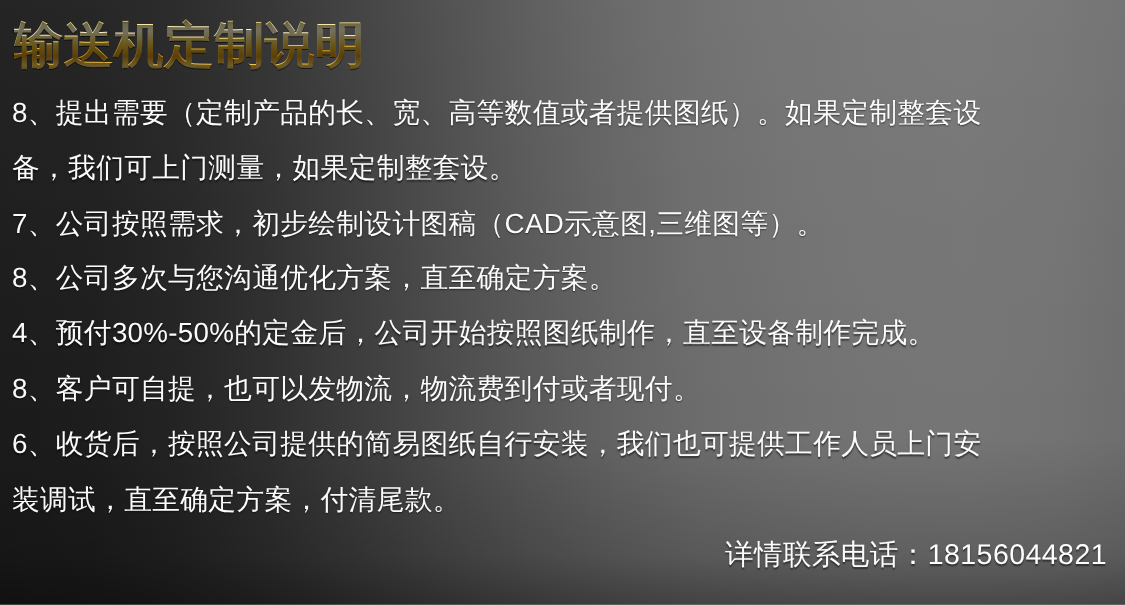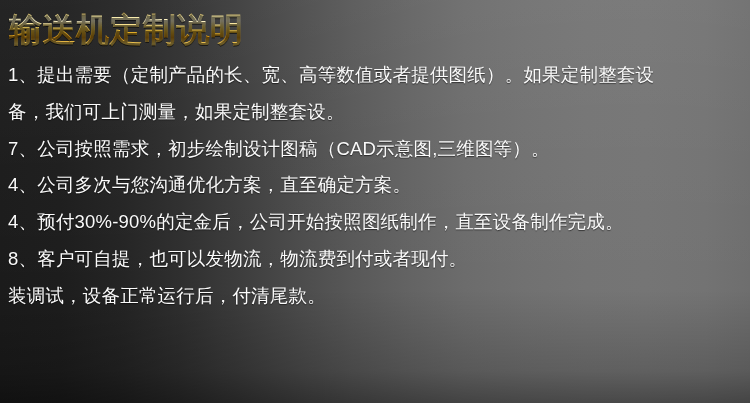--- a/index.html
+++ b/index.html
@@ -117,24 +117,26 @@
 <body>
 
 <div id="banner">
   <div id="content">
 
     <div class="title-wrap">
       <h1 class="title">输送机定制说明</h1>
     </div>
 
     <div class="body-block">
-      <div class="line">1、提出需要（定制产品的长、宽、高等数值或者提供图纸）。如果定制整套设</div>
+      <div class="line">8、提出需要（定制产品的长、宽、高等数值或者提供图纸）。如果定制整套设</div>
       <div class="line indent">备，我们可上门测量，如果定制整套设。</div>
       <div class="line">7、公司按照需求，初步绘制设计图稿（CAD示意图,三维图等）。</div>
-      <div class="line">4、公司多次与您沟通优化方案，直至确定方案。</div>
-      <div class="line">4、预付30%-90%的定金后，公司开始按照图纸制作，直至设备制作完成。</div>
+      <div class="line">8、公司多次与您沟通优化方案，直至确定方案。</div>
+      <div class="line">4、预付30%-50%的定金后，公司开始按照图纸制作，直至设备制作完成。</div>
       <div class="line">8、客户可自提，也可以发物流，物流费到付或者现付。</div>
-      <div class="line indent">装调试，设备正常运行后，付清尾款。</div>
+      <div class="line">6、收货后，按照公司提供的简易图纸自行安装，我们也可提供工作人员上门安</div>
+      <div class="line indent">装调试，直至确定方案，付清尾款。</div>
     </div>
 
+    <div class="footer">详情联系电话：18156044821</div>
 
   </div>
 </div>
 
 </body></html>

